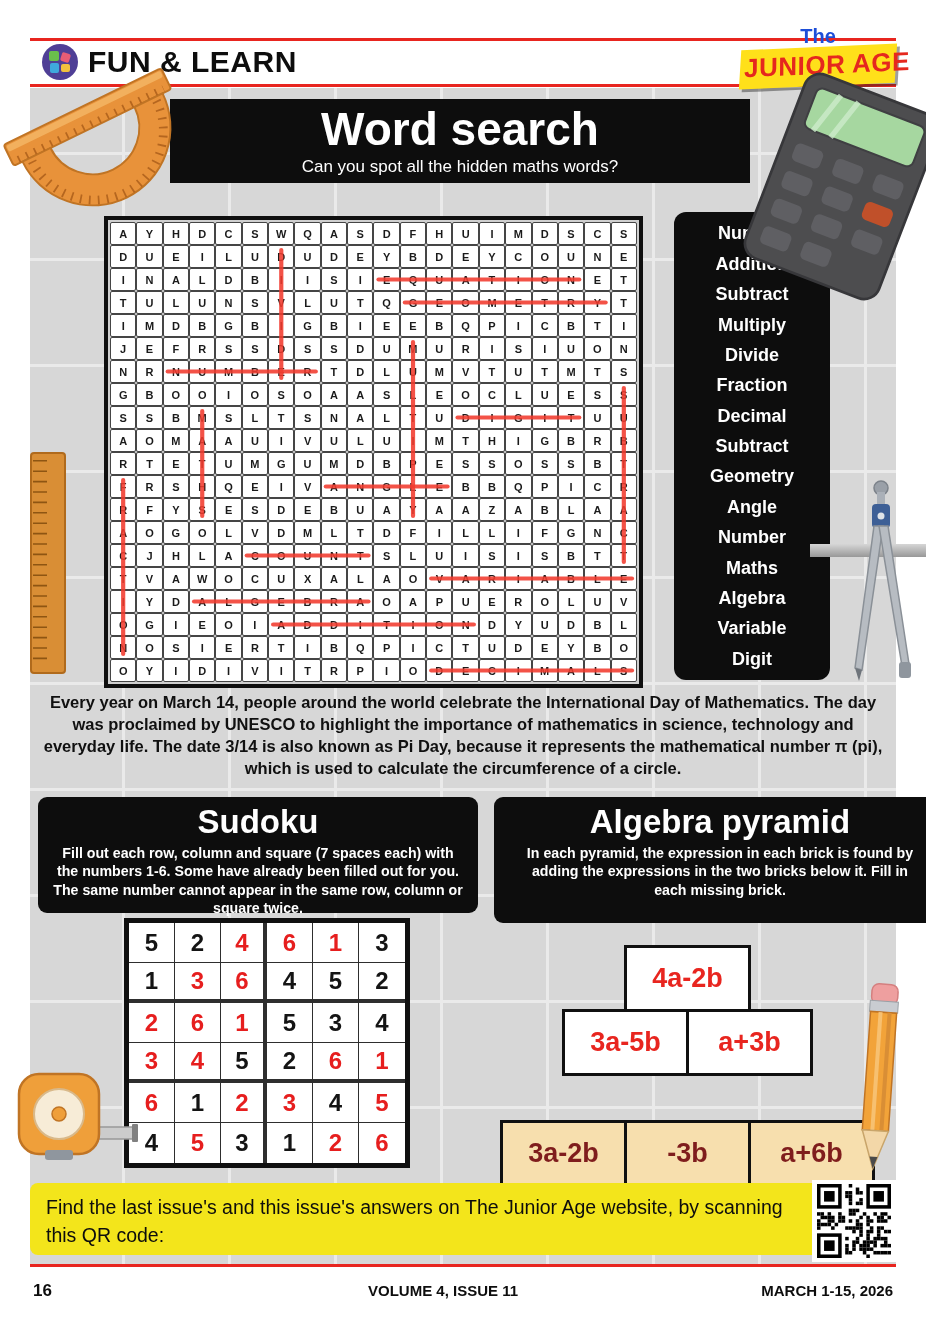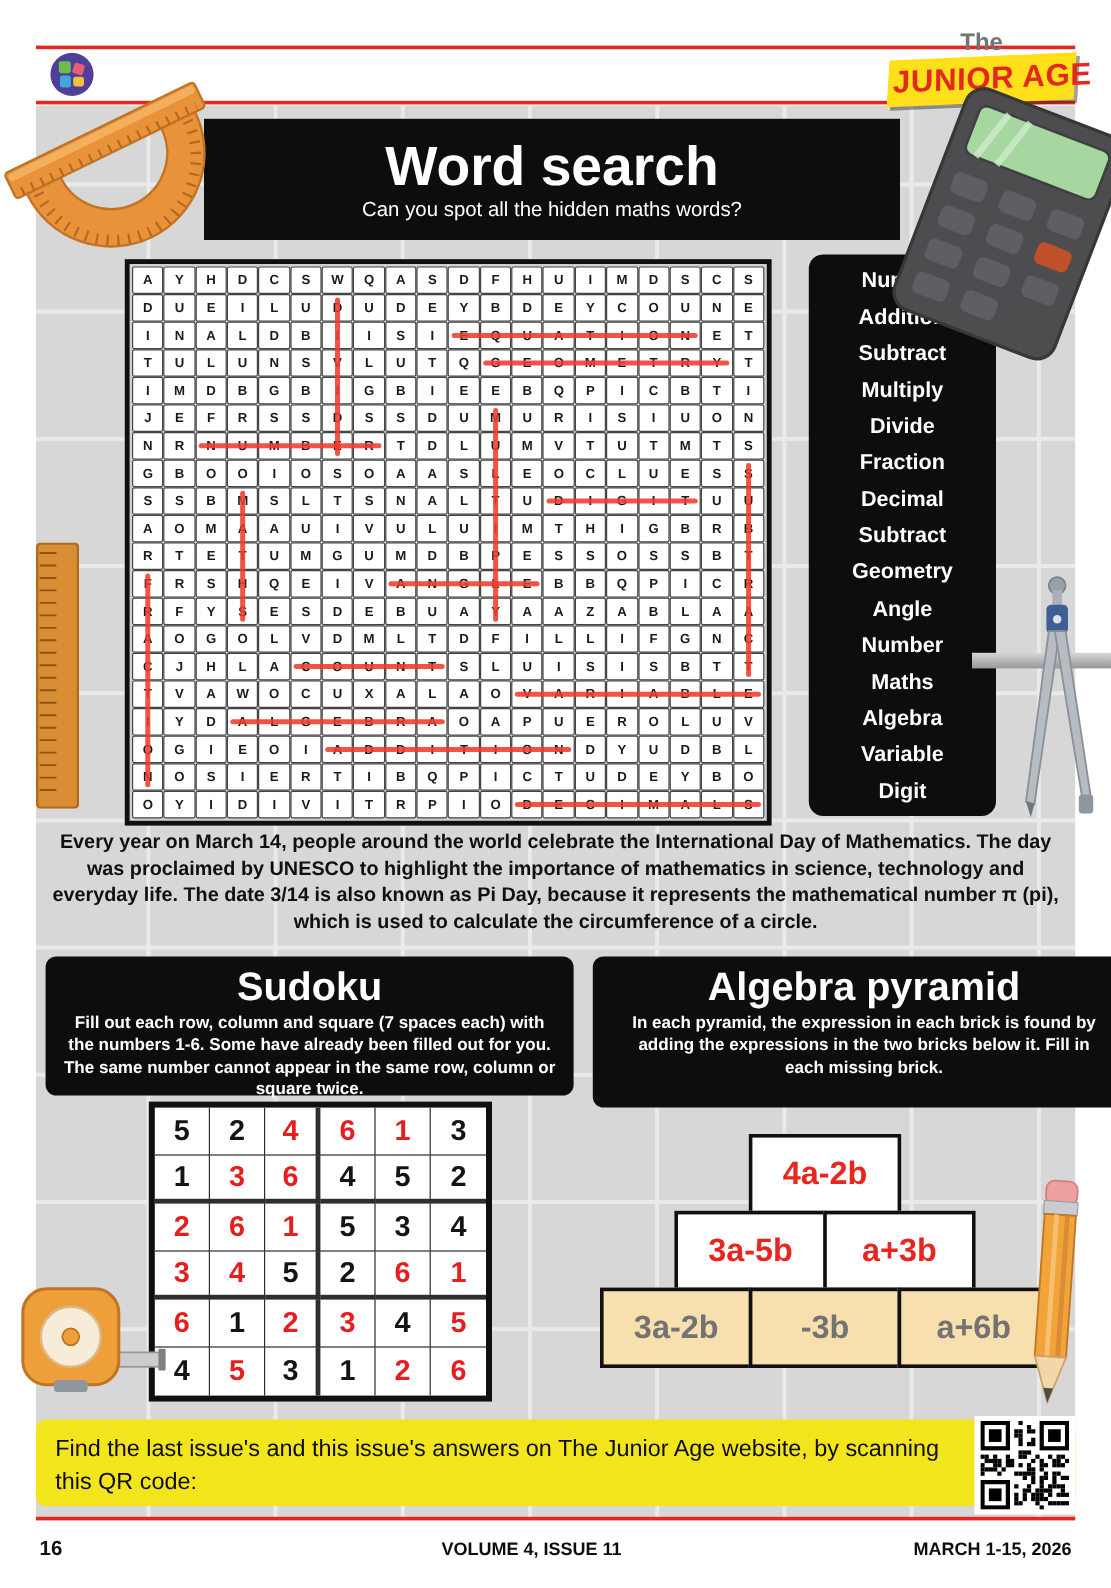--- a/index.html
+++ b/index.html
@@ -15,27 +15,27 @@
   .fl-header{position:absolute;left:42px;top:44px;display:flex;align-items:center;gap:10px;z-index:2;}
   .fl-icon{width:36px;height:36px;border-radius:50%;background:#4f3f96;position:relative;flex:0 0 auto;}
   .fl-icon i{position:absolute;border-radius:2px;}
   .fl-icon .p1{left:7px;top:7px;width:10px;height:10px;background:#6abf4b;}
   .fl-icon .p2{left:19px;top:9px;width:9px;height:9px;background:#e85d75;transform:rotate(18deg);}
   .fl-icon .p3{left:8px;top:19px;width:9px;height:10px;background:#3fa9dc;}
   .fl-icon .p4{left:19px;top:20px;width:9px;height:8px;background:#f2c23e;}
   .fl-text{font-size:30px;font-weight:800;color:#0d0d0d;letter-spacing:0.5px;}
 
   .masthead{position:absolute;left:740px;top:26px;width:156px;text-align:center;z-index:2;}
-  .masthead-the{font-size:20px;font-weight:800;color:#737373;line-height:1;}
+  .masthead-the{font-size:20px;font-weight:800;color:#1d4ed8;line-height:1;}
   .masthead-box{margin-top:1px;background:#ffe01a;transform:rotate(-2.5deg) skewX(-6deg);
                 padding:3px 4px 5px;box-shadow:3px 3px 0 rgba(40,40,40,.45);}
   .masthead-box span{display:block;font-size:26px;font-weight:800;color:#e5281e;letter-spacing:0.5px;
                 transform:skewX(3deg);white-space:nowrap;}
 
-  .ws-panel{position:absolute;left:170px;top:99px;width:580px;height:101px;background:#0d0d0d;z-index:1;
+  .ws-panel{position:absolute;left:170px;top:99px;width:580px;height:84px;background:#0d0d0d;z-index:1;
             display:flex;flex-direction:column;align-items:center;justify-content:center;}
   .ws-title{font-size:46px;font-weight:800;color:#ffffff;line-height:1.05;}
   .ws-subtitle{font-size:17px;font-weight:400;color:#ffffff;margin-top:3px;}
 
   .ws-grid{position:absolute;left:104px;top:216px;border:4px solid #0f0f0f;background:#cfcfcf;
            padding:2px;display:grid;grid-template-columns:repeat(20,26.35px);grid-auto-rows:23px;z-index:1;}
   .ws-cell{border:1.2px solid #454545;border-radius:2px;background:#ffffff;display:flex;
            align-items:center;justify-content:center;font-size:11px;font-weight:700;color:#1a1a1a;}
   .strike-layer{position:absolute;left:0;top:0;pointer-events:none;}
 
@@ -63,21 +63,21 @@
   .sd-cell.row6{border-bottom:none;}
   .sd-cell.red{color:#e61e1e;}
 
   .pyramid{position:absolute;left:497px;top:945px;width:381px;display:flex;flex-direction:column;
            align-items:center;z-index:1;}
   .p-row{display:flex;}
   .p-row + .p-row{margin-top:-3px;}
   .brick{width:127px;height:67px;border:3px solid #101010;box-sizing:border-box;background:#ffffff;
          display:flex;align-items:center;justify-content:center;font-size:27px;font-weight:800;color:#e8251f;}
   .brick + .brick{margin-left:-3px;}
-  .brick.given{background:#f7dfae;color:#737373;}
+  .brick.given{background:#f7dfae;color:#7f1d1d;margin-top:47px;}
 
   .banner{position:absolute;left:30px;top:1183px;width:866px;height:72px;background:#f3e51b;
           border-radius:8px;z-index:1;}
   .banner-text{margin:10px 0 0 16px;width:745px;font-size:19.5px;font-weight:400;color:#0d0d0d;line-height:1.45;}
   .qr-box{position:absolute;left:812px;top:1180px;width:84px;height:82px;background:#ffffff;z-index:2;
           display:flex;align-items:center;justify-content:center;}
 
   .footer{position:absolute;left:33px;top:1281px;width:860px;display:flex;align-items:baseline;z-index:1;}
   .footer .pg{width:120px;font-size:17px;font-weight:700;color:#0d0d0d;text-align:left;}
   .footer .vol{flex:1;font-size:15px;font-weight:700;color:#0d0d0d;text-align:center;}
@@ -99,20 +99,21 @@
   <div class="tiles"></div>
 
   <div class="rule rule-top"></div>
   <div class="fl-header">
     <span class="fl-icon">
       <i class="p1"></i>
         <i class="p2"></i>
         <i class="p3"></i>
         <i class="p4"></i>
     </span>
+    <span class="fl-text">FUN &amp; LEARN</span>
   </div>
   <div class="rule rule-mid"></div>
 
   <div class="masthead">
     <div class="masthead-the">The</div>
     <div class="masthead-box">
       <span>JUNIOR AGE</span>
     </div>
   </div>
 

